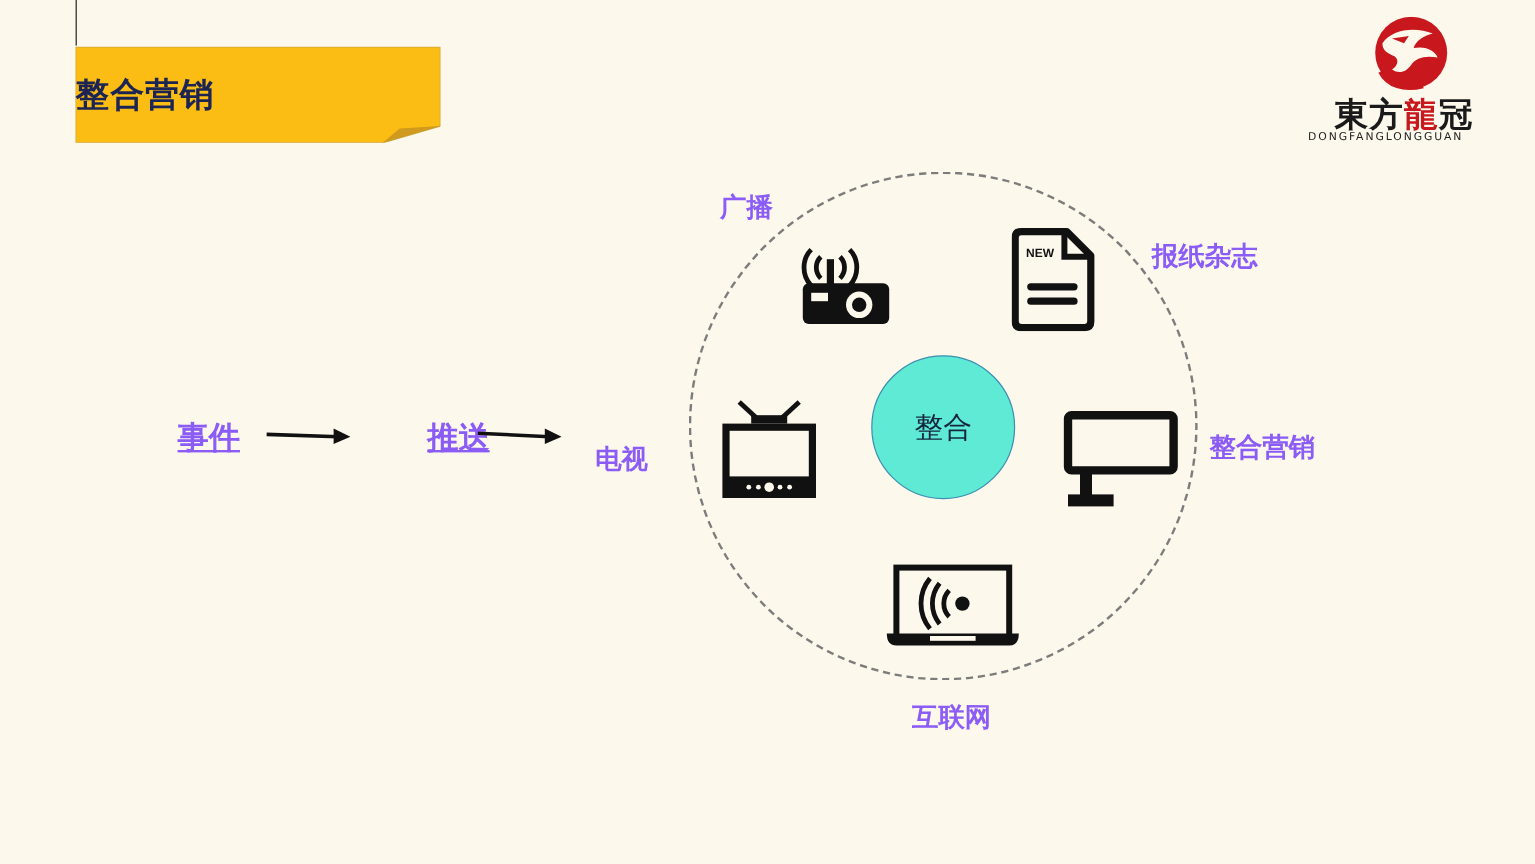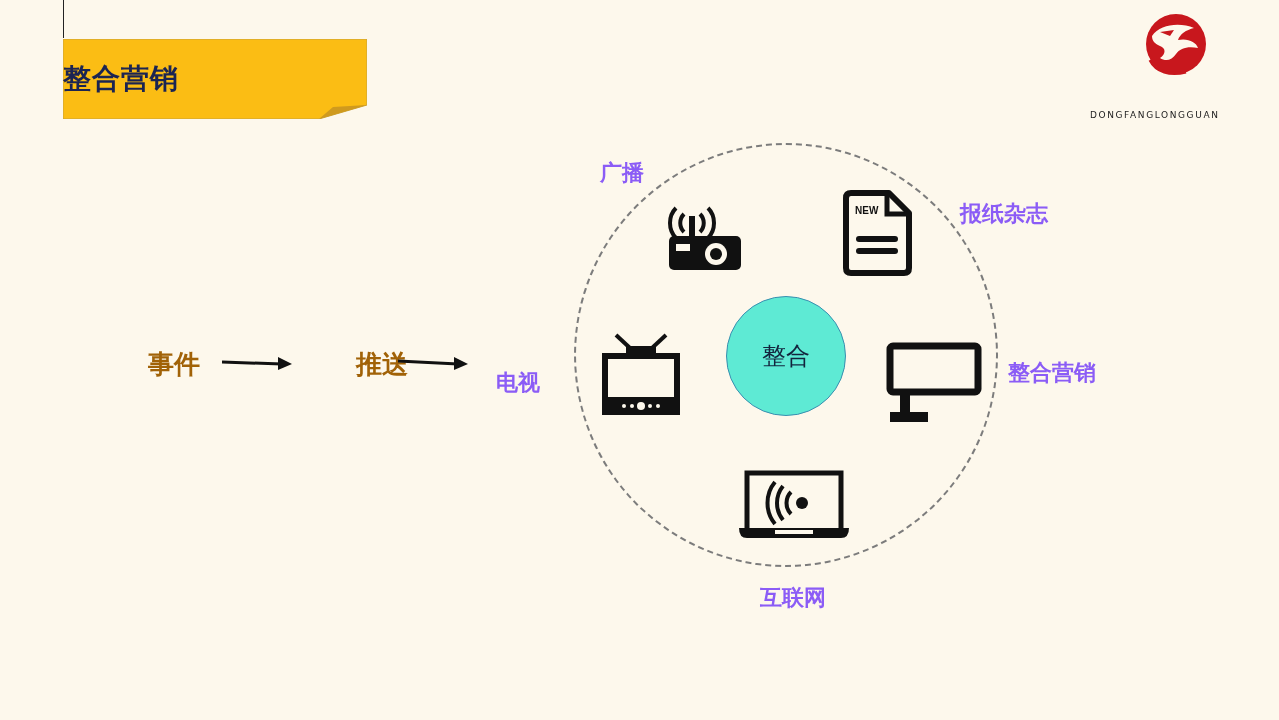--- a/index.html
+++ b/index.html
@@ -5,21 +5,21 @@
   html,body{margin:0;padding:0;}
   body{width:1279px;height:720px;background:#fdf8ec;position:relative;overflow:hidden;font-family:"DejaVu Sans","Liberation Sans",sans-serif;}
   .vline{position:absolute;left:63px;top:0;width:1px;height:38px;background:#222;}
   .title-banner{position:absolute;left:63px;top:39px;width:304px;height:80px;}
   .title-banner svg{position:absolute;left:0;top:0;}
   .title-text{position:absolute;left:0;top:0;width:304px;height:80px;line-height:80px;text-align:left;font-size:28px;font-weight:bold;color:#1b2452;letter-spacing:1px;}
   .logo{position:absolute;left:1090px;top:14px;width:160px;height:110px;}
   .logo-cn{position:absolute;left:4px;top:66px;width:152px;text-align:center;font-size:28px;font-weight:bold;color:#1a1a1a;letter-spacing:1px;line-height:32px;}
   .logo-cn .red{color:#c8171d;}
   .logo-en{position:absolute;left:0;top:96px;width:160px;text-align:left;font-size:9px;letter-spacing:1.6px;color:#222;}
-  .flow-text{position:absolute;font-size:26px;font-weight:bold;color:#a16207;}
+  .flow-text{position:absolute;font-size:26px;font-weight:bold;color:#8b5cf6;text-decoration:underline;}
   .arrow{position:absolute;}
   .red-label{position:absolute;font-size:22px;font-weight:bold;color:#8b5cf6;white-space:nowrap;}
   .ring{position:absolute;left:574px;top:143px;width:424px;height:424px;border:2px dashed #7c7c7c;border-radius:50%;box-sizing:border-box;}
   .center-circle{position:absolute;left:726px;top:296px;width:120px;height:120px;border-radius:50%;background:#5eead4;border:1px solid #3a8fb0;box-sizing:border-box;display:flex;align-items:center;justify-content:center;font-size:24px;color:#13243d;}
   .icon{position:absolute;}
 </style>
 </head>
 <body>
 
 <div class="vline"></div>
@@ -32,20 +32,21 @@
   <div class="title-text">整合营销</div>
 </div>
 
 <div class="logo">
   <svg width="160" height="66" viewBox="0 0 160 66" style="position:absolute;left:0;top:0;">
     <circle cx="86" cy="30" r="30" fill="#c8171d"></circle>
     <path d="M62,22 C70,10 90,8 104,14 C96,16 90,20 88,26 C98,24 106,28 108,34 C98,32 90,34 86,40 C82,46 76,48 70,44 C76,40 76,34 70,32 C66,30 62,28 62,22 Z" fill="#fdf8ec"></path>
     <path d="M70,18 L84,16 L80,22 Z" fill="#c8171d"></path>
     <path d="M60,46 C66,58 80,62 96,58" stroke="#c8171d" stroke-width="3" fill="none"></path>
   </svg>
+  <div class="logo-cn"><span>東方</span><span class="red">龍</span><span>冠</span></div>
   <div class="logo-en">DONGFANGLONGGUAN</div>
 </div>
 
 <div class="flow-text" style="left:148px;top:347px;">事件</div>
 <svg class="arrow" style="left:222px;top:355px;" width="70" height="16" viewBox="0 0 70 16">
   <line x1="0" y1="7" x2="60" y2="9" stroke="#111" stroke-width="3"></line>
   <polygon points="56,2 70,9 56,15" fill="#111"></polygon>
 </svg>
 <div class="flow-text" style="left:316px;top:347px;margin-left:40px;">推送</div>
 <svg class="arrow" style="left:398px;top:355px;" width="70" height="16" viewBox="0 0 70 16">

